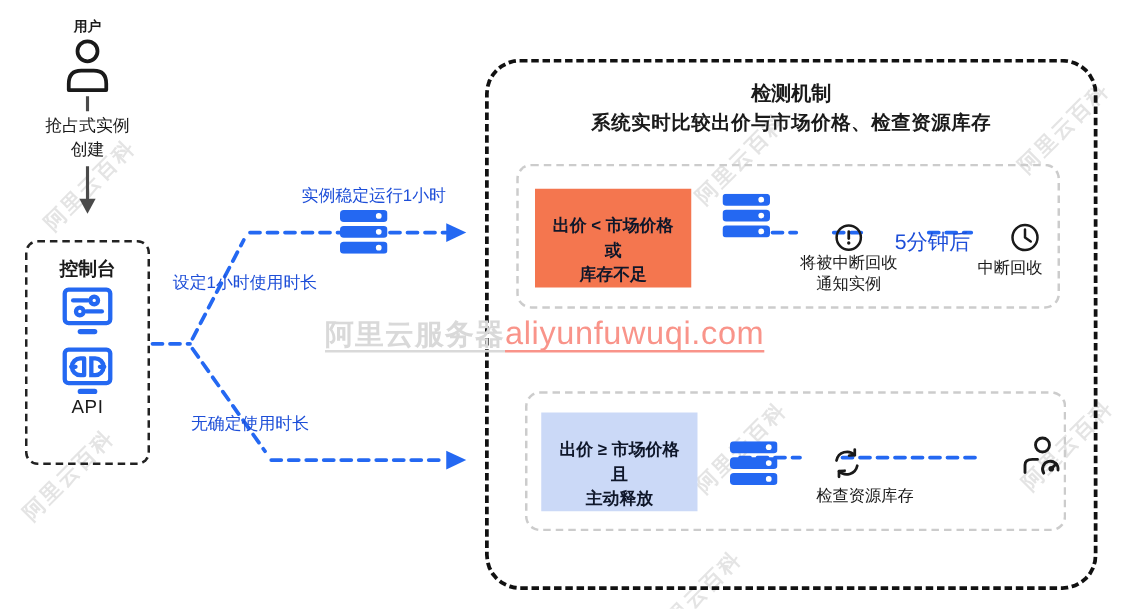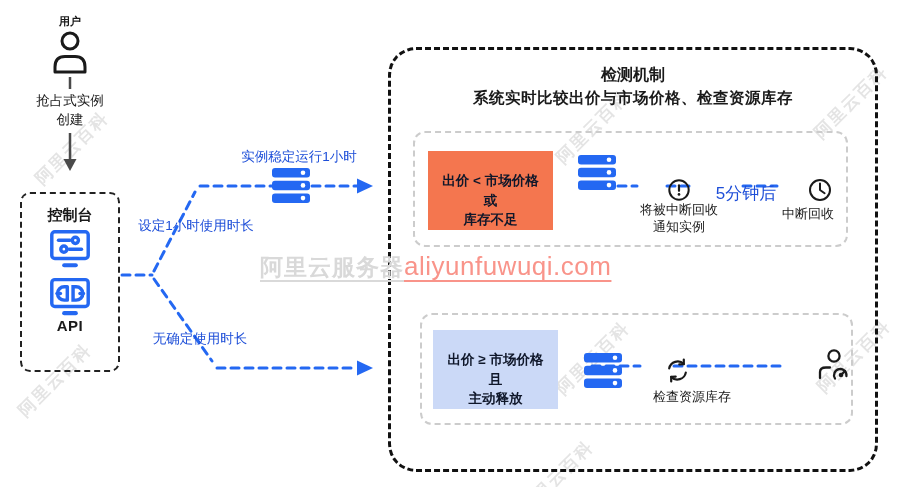--- a/index.html
+++ b/index.html
@@ -43,21 +43,21 @@
     position:absolute;width:125px;height:79px;display:flex;flex-direction:column;
     align-items:center;justify-content:flex-end;font-weight:bold;font-size:13.5px;
     line-height:1.45;color:#0f172a;
   }
   
   .lbl{font-size:13.5px;color:#1d4ed8;white-space:nowrap;}
   .lbl-c{font-size:13px;color:#1a1a1a;line-height:1.3;}
   .title1{font-size:16px;font-weight:bold;}
   .title2{font-size:15.5px;font-weight:bold;letter-spacing:.5px;}
   .console-title{font-size:15px;font-weight:bold;}
-  .api-label{font-size:15px;font-weight:700;letter-spacing:.5px;}
+  .api-label{font-size:15px;font-weight:400;letter-spacing:.5px;}
   .user-label{font-size:11px;font-weight:600;}
   svg{display:block;}
 </style>
 </head>
 <body>
 
 <span class="wm-diag" style="left:72px;top:148px">阿里云百科</span>
 <span class="wm-diag" style="left:55px;top:380px">阿里云百科</span>
 <span class="wm-diag" style="left:593px;top:127px">阿里云百科</span>
 <span class="wm-diag" style="left:851px;top:102px">阿里云百科</span>

